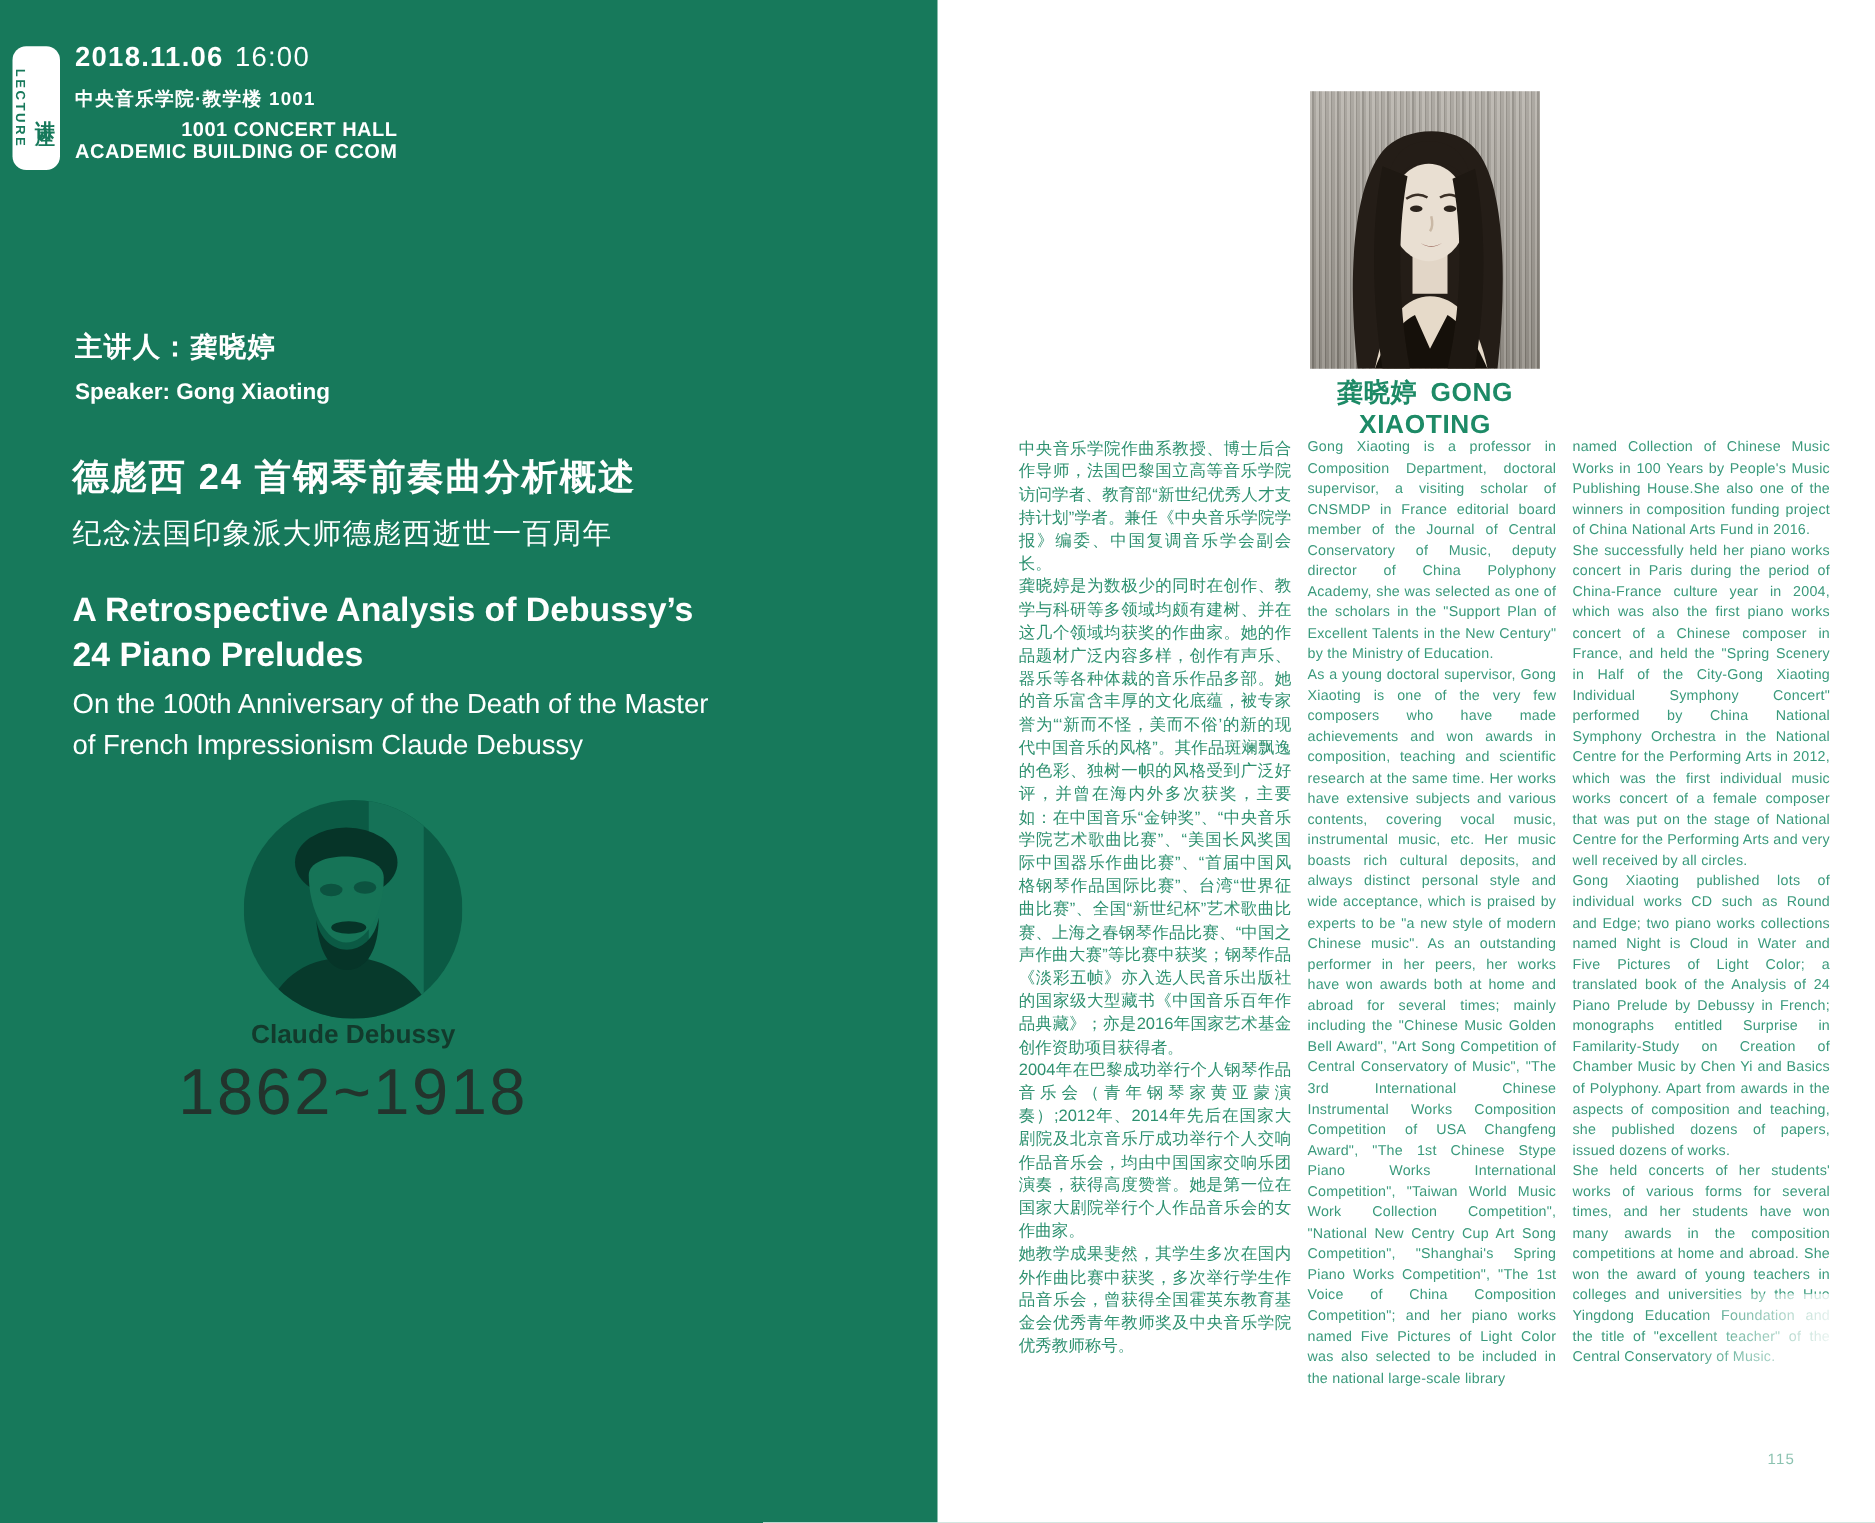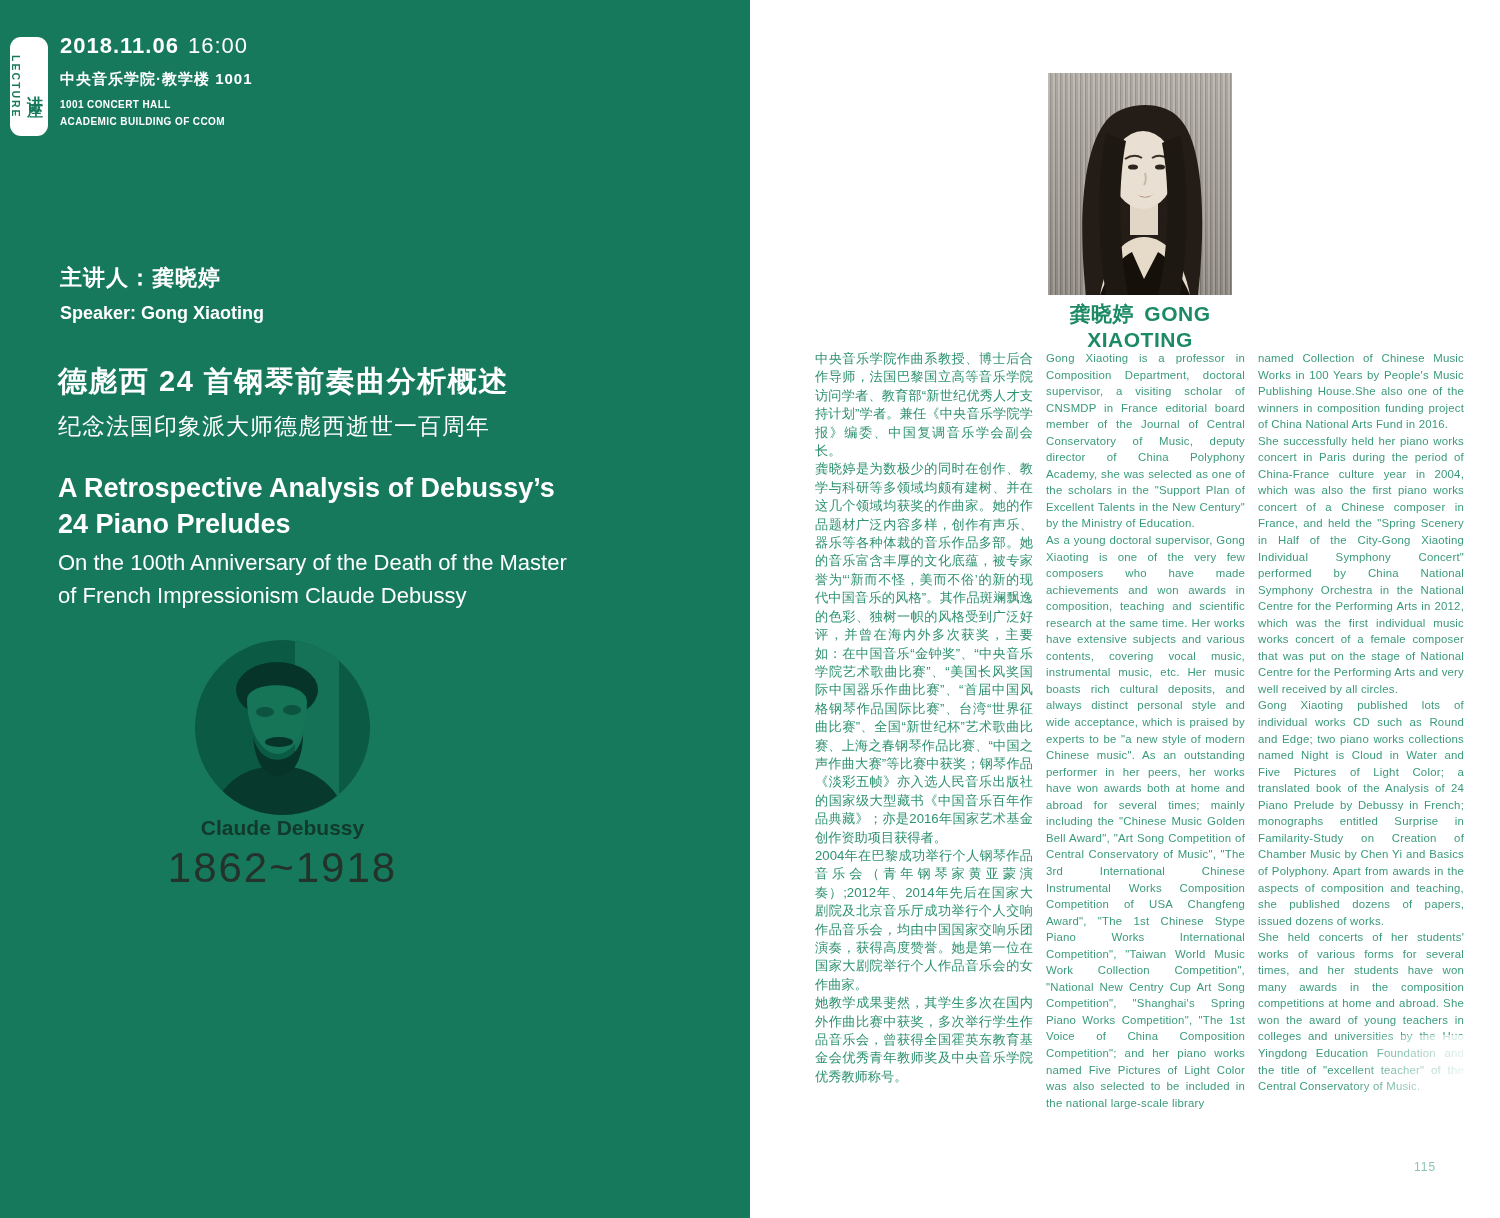--- a/index.html
+++ b/index.html
@@ -11,35 +11,35 @@
   .green-panel{position:absolute;left:0;top:0;width:750px;height:1218px;background:#17795b;color:#ffffff;}
   .lecture-tab{position:absolute;left:10px;top:37px;width:38px;height:99px;background:#ffffff;border-radius:11px;
     writing-mode:vertical-rl;color:#17795b;box-sizing:border-box;padding:10px 3px;}
   .lecture-tab .tab-zh{display:block;font-size:16px;font-weight:bold;letter-spacing:4px;text-align:center;margin-left:2px;}
   .lecture-tab .tab-en{display:block;font-size:10.5px;font-weight:bold;letter-spacing:2px;text-align:center;}
 
   .event{position:absolute;left:60px;top:33px;}
   .date-line{font-size:22px;font-weight:bold;letter-spacing:1px;}
   .date-line .time{font-weight:400;margin-left:9px;}
   .venue-zh{margin-top:11px;font-size:15px;font-weight:bold;letter-spacing:1px;}
-  .venue-en{margin-top:7px;font-size:10px;font-weight:bold;line-height:17px;letter-spacing:0.4px;}
+  .venue-en{margin-top:7px;font-size:16px;font-weight:bold;line-height:17px;letter-spacing:0.4px;text-align:right;}
 
   .speaker{position:absolute;left:60px;top:263px;font-weight:bold;}
   .speaker-zh{font-size:22px;letter-spacing:1px;}
   .speaker-en{font-size:18px;margin-top:10px;}
 
   .title-zh{position:absolute;left:58px;top:362px;font-size:29px;font-weight:bold;letter-spacing:1.5px;}
   .subtitle-zh{position:absolute;left:58px;top:411px;font-size:23px;font-weight:400;letter-spacing:1px;}
   .title-en{position:absolute;left:58px;top:470px;font-size:27px;font-weight:bold;line-height:36px;}
   .subtitle-en{position:absolute;left:58px;top:546px;font-size:22px;font-weight:400;line-height:33px;}
 
   .portrait-circle{position:absolute;left:195px;top:640px;width:175px;height:175px;border-radius:50%;overflow:hidden;}
   .portrait-circle svg{display:block;}
   .portrait-name{position:absolute;left:145px;top:816px;width:275px;text-align:center;color:#123a2c;font-size:21px;font-weight:bold;}
-  .portrait-years{position:absolute;left:120px;top:844px;width:325px;text-align:center;color:#23332c;font-size:42px;font-weight:400;letter-spacing:2px;}
+  .portrait-years{position:absolute;left:120px;top:844px;width:325px;text-align:center;color:#23332c;font-size:52px;font-weight:400;letter-spacing:2px;}
 
   
   .speaker-photo{position:absolute;left:1048px;top:73px;width:184px;height:222px;overflow:hidden;
     background:
       linear-gradient(180deg, rgba(255,255,255,0.18), rgba(0,0,0,0.10)),
       repeating-linear-gradient(90deg,#b2ada5 0 2px,#847f77 2px 3px,#9c978f 3px 5px);}
   .speaker-photo svg{display:block;}
   .photo-caption{position:absolute;left:1028px;top:300px;width:224px;text-align:center;color:#1d8a66;
     font-size:21px;font-weight:bold;letter-spacing:0.5px;word-spacing:4px;}
 

